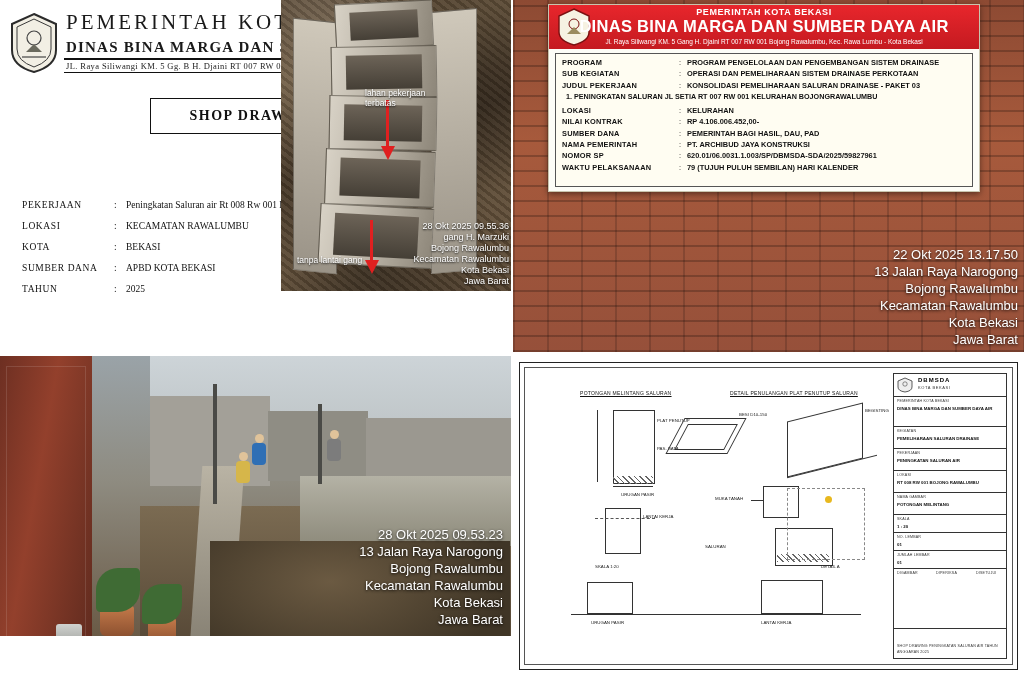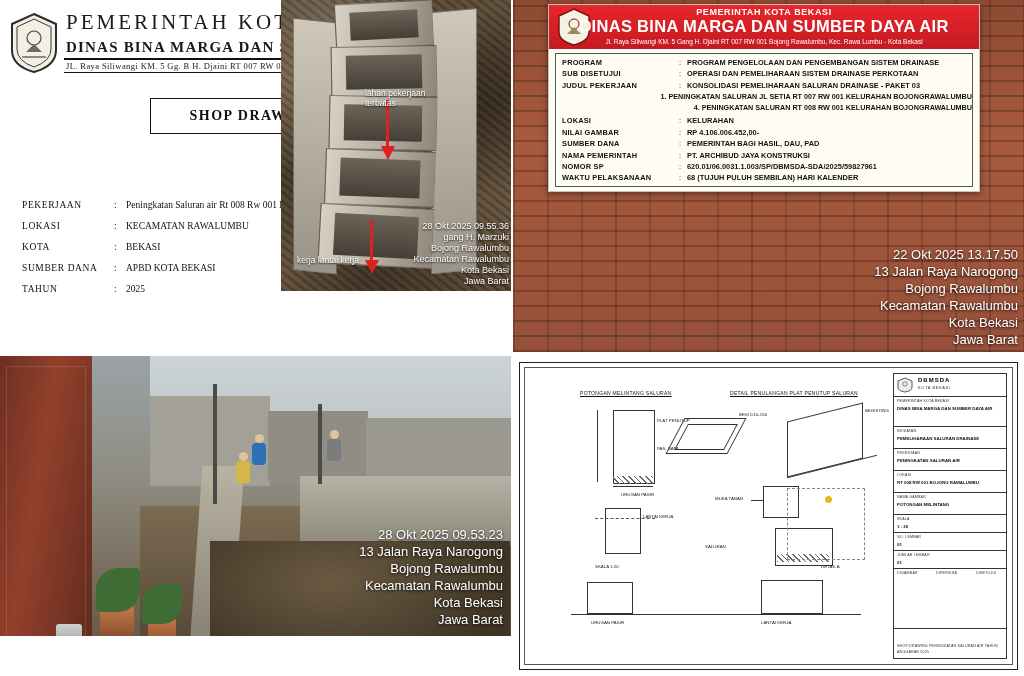--- a/index.html
+++ b/index.html
@@ -64,21 +64,21 @@
   .b-top{position:absolute;left:0;top:0;width:100%;height:44px;background:linear-gradient(180deg,#e8262c,#c41a20);}
   .b-logo{position:absolute;left:8px;top:3px;width:34px;height:38px;}
   .b-gov{position:absolute;left:0;right:0;top:2px;text-align:center;color:#fff;font-size:9px;font-weight:bold;letter-spacing:.6px;}
   .b-title{position:absolute;left:0;right:0;top:12px;text-align:center;color:#fff;font-size:16.5px;font-weight:bold;letter-spacing:.3px;}
   .b-sub{position:absolute;left:0;right:0;top:33px;text-align:center;color:#fff;font-size:6.5px;}
   .b-body{position:absolute;left:6px;top:48px;right:6px;bottom:4px;border:1px solid #555;background:#fffdf2;}
   .b-row{position:relative;height:11.4px;font-size:7.4px;color:#111;}
   .b-k{position:absolute;left:6px;top:0;font-weight:bold;letter-spacing:.2px;}
   .b-c{position:absolute;left:123px;top:0;}
   .b-v{position:absolute;left:131px;top:0;font-weight:bold;white-space:nowrap;}
-  .b-item{position:relative;height:10.6px;font-size:7.2px;font-weight:bold;color:#111;padding-left:10px;text-align:right;}
+  .b-item{position:relative;height:10.6px;font-size:7.2px;font-weight:bold;color:#111;padding-left:10px;}
   .stamp-tr{position:absolute;right:6px;bottom:4px;text-align:right;color:#fff;font-size:13px;line-height:17px;text-shadow:0 1px 3px rgba(0,0,0,.9);}
 
   
   .photo-bl{position:absolute;left:0;top:356px;width:511px;height:280px;overflow:hidden;
      background:linear-gradient(180deg,#9aa3a8 0%,#8e8b80 45%,#6a5a46 100%);}
   .sky{position:absolute;left:150px;top:0;width:361px;height:120px;background:linear-gradient(180deg,#cdd4d8,#b6bcbd);}
   .bldg{position:absolute;background:#8e8d86;}
   .wall-left{position:absolute;left:0;top:0;width:92px;height:320px;background:linear-gradient(100deg,#6d2f22,#93402c 40%,#5e2a1e);}
   .wall-left .pan{position:absolute;left:6px;right:6px;top:10px;bottom:10px;border:1px solid rgba(255,255,255,.12);}
   .ground{position:absolute;left:140px;top:150px;width:371px;height:170px;background:linear-gradient(180deg,#7b6b52,#4e4030);}
@@ -195,21 +195,21 @@
       <div class="shaft" style="left:5px;top:0;width:3px;height:48px;"></div>
       <div class="head" style="left:0;top:46px;border-left:7px solid transparent;border-right:7px solid transparent;border-top:14px solid #e02020;"></div>
     </div>
     <div class="arrow" style="left:84px;top:220px;width:14px;height:56px;">
       <div class="shaft" style="left:5px;top:0;width:3px;height:42px;"></div>
       <div class="head" style="left:0;top:40px;border-left:7px solid transparent;border-right:7px solid transparent;border-top:14px solid #e02020;"></div>
     </div>
 
     <div class="ptxt" style="left:84px;top:88px;width:90px;white-space:pre-line;">lahan pekerjaan
 terbatas</div>
-    <div class="ptxt" style="left:16px;top:255px;width:110px;">kerja lantai kerja</div>
+    <div class="ptxt" style="left:16px;top:255px;width:110px;">tanpa lantai gang</div>
 
     <div class="stamp-tm">
       <div class="t1">28 Okt 2025 09.55.36</div>
       <div>gang H. Marzuki</div>
       <div>Bojong Rawalumbu</div>
       <div>Kecamatan Rawalumbu</div>
       <div>Kota Bekasi</div>
       <div>Jawa Barat</div>
     </div>
   </div>
@@ -232,39 +232,38 @@
       </div>
 
       <div class="b-body">
         <div style="position:absolute;left:0;top:4px;right:0;">
           <div class="b-row">
             <span class="b-k">PROGRAM</span>
             <span class="b-c">:</span>
             <span class="b-v">PROGRAM PENGELOLAAN DAN PENGEMBANGAN SISTEM DRAINASE</span>
           </div>
           <div class="b-row">
-            <span class="b-k">SUB DISETUJUI</span>
+            <span class="b-k">SUB KEGIATAN</span>
             <span class="b-c">:</span>
             <span class="b-v">OPERASI DAN PEMELIHARAAN SISTEM DRAINASE PERKOTAAN</span>
           </div>
           <div class="b-row">
             <span class="b-k">JUDUL PEKERJAAN</span>
             <span class="b-c">:</span>
             <span class="b-v">KONSOLIDASI PEMELIHARAAN SALURAN DRAINASE - PAKET 03</span>
           </div>
           <div class="b-item">1. PENINGKATAN SALURAN JL SETIA RT 007 RW 001 KELURAHAN BOJONGRAWALUMBU</div>
-          <div class="b-item">4. PENINGKATAN SALURAN RT 008 RW 001 KELURAHAN BOJONGRAWALUMBU</div>
           <div style="height:3px;"></div>
           <div class="b-row">
             <span class="b-k">LOKASI</span>
             <span class="b-c">:</span>
             <span class="b-v">KELURAHAN</span>
           </div>
           <div class="b-row">
-            <span class="b-k">NILAI GAMBAR</span>
+            <span class="b-k">NILAI KONTRAK</span>
             <span class="b-c">:</span>
             <span class="b-v">RP  4.106.006.452,00-</span>
           </div>
           <div class="b-row">
             <span class="b-k">SUMBER DANA</span>
             <span class="b-c">:</span>
             <span class="b-v">PEMERINTAH BAGI HASIL, DAU, PAD</span>
           </div>
           <div class="b-row">
             <span class="b-k">NAMA PEMERINTAH</span>
@@ -272,21 +271,21 @@
             <span class="b-v">PT. ARCHIBUD JAYA KONSTRUKSI</span>
           </div>
           <div class="b-row">
             <span class="b-k">NOMOR SP</span>
             <span class="b-c">:</span>
             <span class="b-v">620.01/06.0031.1.003/SP/DBMSDA-SDA/2025/59827961</span>
           </div>
           <div class="b-row">
             <span class="b-k">WAKTU PELAKSANAAN</span>
             <span class="b-c">:</span>
-            <span class="b-v">68 (TUJUH PULUH SEMBILAN) HARI KALENDER</span>
+            <span class="b-v">79 (TUJUH PULUH SEMBILAN) HARI KALENDER</span>
           </div>
         </div>
       </div>
     </div>
 
     <div class="stamp-tr">
       <div>22 Okt 2025 13.17.50</div>
       <div>13 Jalan Raya Narogong</div>
       <div>Bojong Rawalumbu</div>
       <div>Kecamatan Rawalumbu</div>

